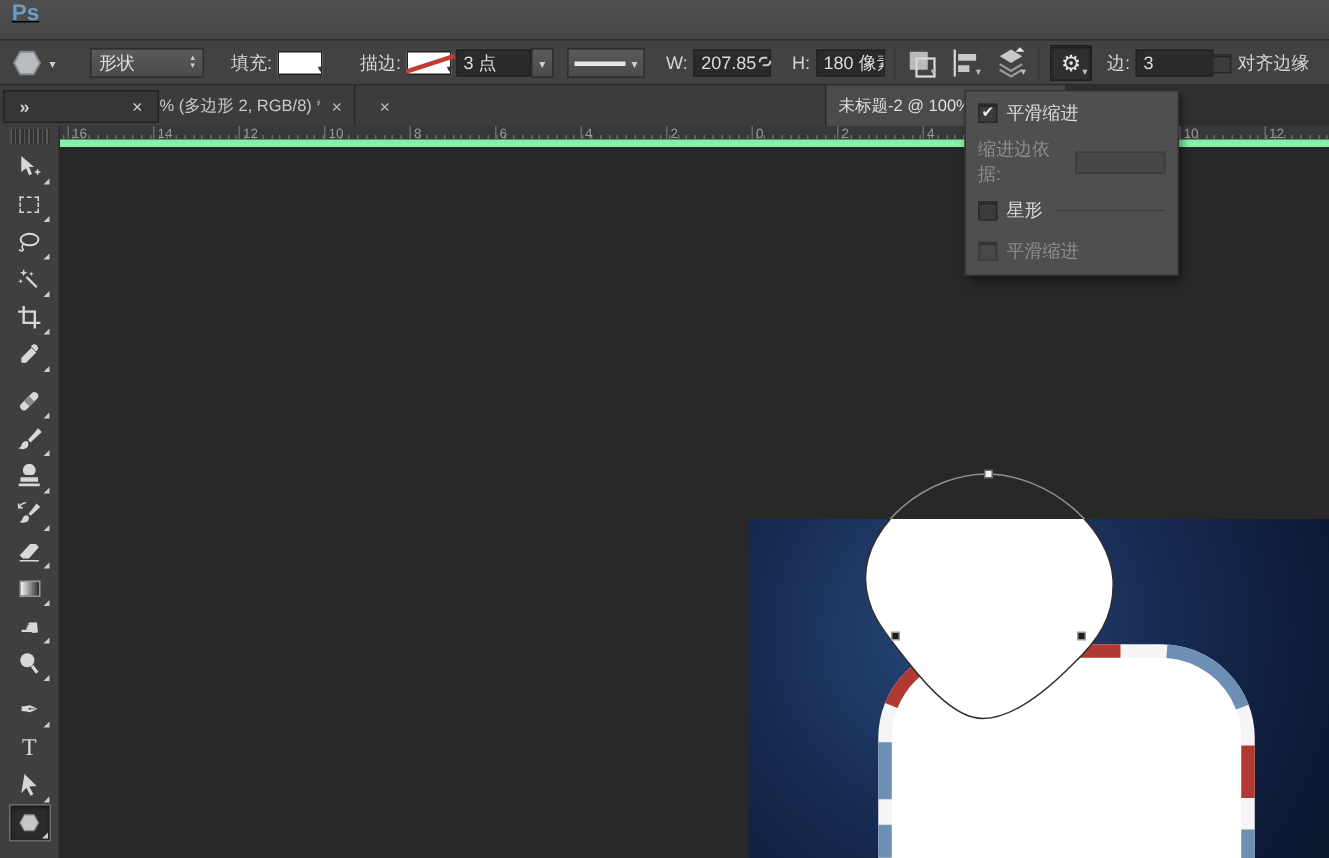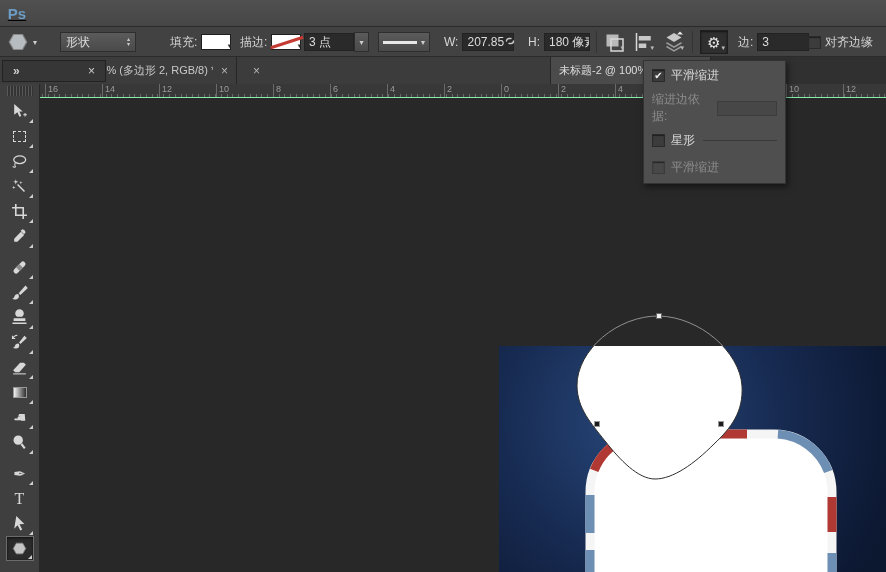--- a/index.html
+++ b/index.html
@@ -1,20 +1,20 @@
 <!DOCTYPE html>
 <html><head>
 <meta charset="utf-8">
 <style>
   html,body{margin:0;padding:0;background:#1d1d1d;}
   *{box-sizing:border-box;font-family:"Liberation Sans","DejaVu Sans",sans-serif;}
   #app{position:relative;width:886px;height:572px;background:#282828;overflow:hidden;user-select:none;}
 
   
-  .menubar{position:absolute;left:0;top:0;width:886px;height:27px;background:linear-gradient(#505050,#464646);border-bottom:1px solid #2a2a2a;display:flex;align-items:center;text-decoration:underline;}
+  .menubar{position:absolute;left:0;top:0;width:886px;height:27px;background:linear-gradient(#505050,#464646);border-bottom:1px solid #2a2a2a;display:flex;align-items:flex-start;text-decoration:underline;}
   .ps-logo{width:34px;text-align:center;font-weight:bold;font-size:15px;color:#6d9cc4;}
   .menu-item{padding:0 14px;font-size:12px;color:#d9d9d9;line-height:26px;cursor:default;}
 
   
   .optionsbar{position:absolute;left:0;top:27px;width:886px;height:30px;background:#424242;border-bottom:1px solid #2b2b2b;font-size:12px;color:#d6d6d6;}
   .ob{position:absolute;top:0;height:30px;display:flex;align-items:center;}
   .field{background:#2a2a2a;border:1px solid #222;color:#dcdcdc;height:18px;line-height:16px;padding:0 4px;font-size:12px;overflow:hidden;white-space:nowrap;}
   .dd-btn{background:linear-gradient(#5b5b5b,#4a4a4a);border:1px solid #2e2e2e;height:20px;display:flex;align-items:center;color:#ddd;}
   .mini-arrow{font-size:8px;color:#cfcfcf;margin-left:3px;}
   .swatch{width:30px;height:16px;border:1px solid #1f1f1f;background:#fff;position:relative;}
@@ -32,21 +32,21 @@
   .tabbar{position:absolute;left:0;top:57px;width:886px;height:27px;background:#303030;display:flex;align-items:stretch;}
   .doc-tab{display:flex;align-items:center;font-size:11px;color:#c9c9c9;background:#3c3c3c;border-right:1px solid #262626;padding:0 8px;white-space:nowrap;overflow:hidden;}
   .doc-tab.active{background:#4b4b4b;color:#dedede;}
   .tab-close{margin-left:8px;color:#b5b5b5;font-size:12px;cursor:default;}
 
   
   .dock-widget{position:absolute;left:2px;top:60px;width:104px;height:22px;background:#363636;border:1px solid #222;display:flex;align-items:center;justify-content:space-between;padding:0 10px;z-index:30;}
   .dock-widget span{color:#cfcfcf;font-size:12px;line-height:20px;}
 
   
-  .ruler{position:absolute;left:40px;top:84px;width:846px;height:14px;background:#383838;border-bottom:1px solid #86efac;overflow:hidden;}
+  .ruler{position:absolute;left:40px;top:84px;width:846px;height:14px;background:#383838;border-bottom:5px solid #86efac;overflow:hidden;}
   .tick{position:absolute;bottom:0;width:1px;background:#6a6a6a;}
   .tick-label{position:absolute;top:0;font-size:9px;color:#9a9a9a;}
 
   
   .toolbar{position:absolute;left:0;top:84px;width:40px;height:488px;background:#3f3f3f;border-right:1px solid #282828;display:flex;flex-direction:column;align-items:center;}
   .grabber{width:26px;height:10px;margin:2px 0 3px 0;background:repeating-linear-gradient(90deg,#585858 0 1px,#333 1px 3px);}
   .tool{width:28px;height:25px;display:flex;align-items:center;justify-content:center;position:relative;color:#d8d8d8;}
   .tool svg{width:17px;height:17px;}
   .tool .fly{position:absolute;right:1px;bottom:1px;width:0;height:0;border-left:4px solid transparent;border-bottom:4px solid #cfcfcf;}
   .tool.selected{background:#2c2c2c;border:1px solid #6b6b6b;box-shadow:inset 0 1px 3px rgba(0,0,0,.7);}
@@ -87,21 +87,21 @@
     </div>
     <div class="ob" style="left:60px;">
       <div class="dd-btn" style="width:76px;justify-content:space-between;padding:0 5px;">
         <span>形状</span>
         <span style="display:flex;flex-direction:column;font-size:6px;line-height:5px;color:#ccc;">
             <span>▴</span>
             <span>▾</span>
           </span>
       </div>
     </div>
-    <div class="ob" style="left:166px;justify-content:flex-end;">
+    <div class="ob" style="left:150px;justify-content:flex-end;">
       <span class="ob-label">填充:</span>
       <div class="swatch">
           <span class="sw-dd">▾</span>
         </div>
     </div>
     <div class="ob" style="left:236px;">
       <span class="ob-label">描边:</span>
       <div class="swatch">
           <div class="no-color"></div>
           <span class="sw-dd">▾</span>

